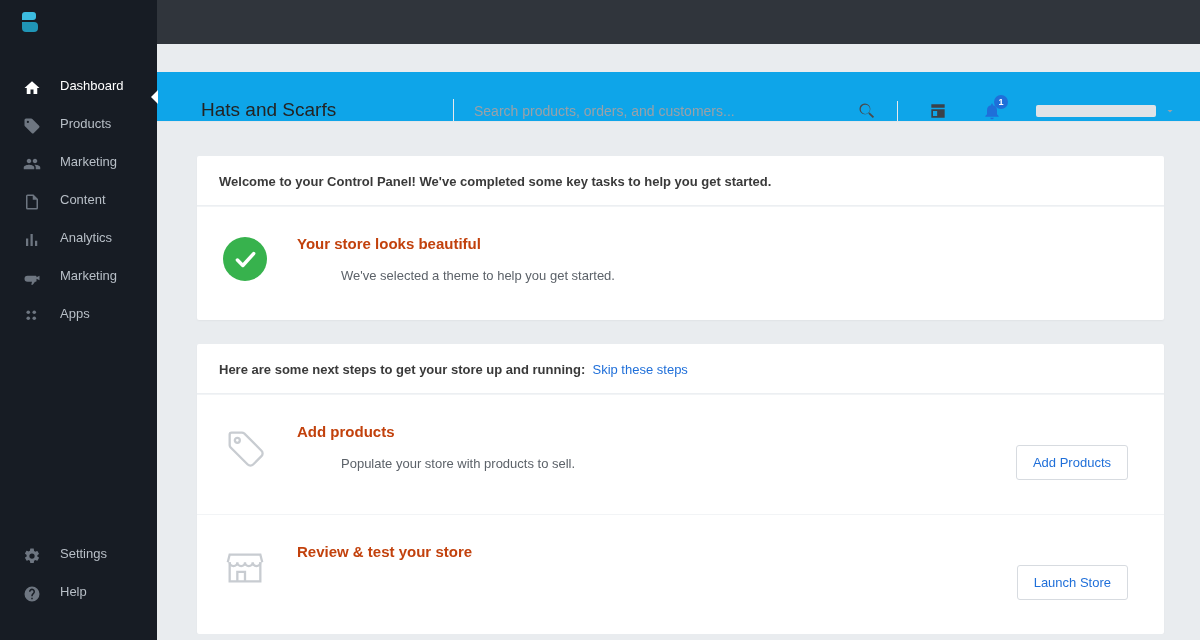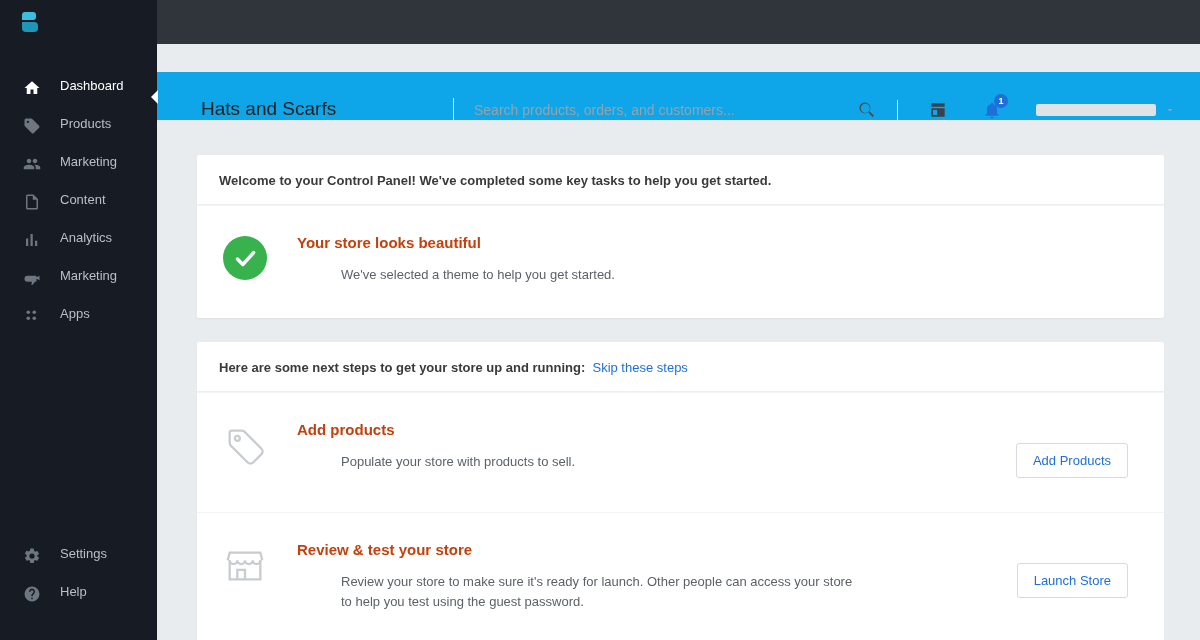--- a/index.html
+++ b/index.html
@@ -234,21 +234,20 @@
           <div class="row-icon store-outline">
             <svg width="46" height="46" viewBox="0 0 24 24" fill="none" stroke="currentColor" stroke-width="1.2">
                 <path d="M3 9l1-4h16l1 4"></path>
                 <path d="M4 9v10h16V9"></path>
                 <path d="M4 9a2 2 0 0 0 4 0 2 2 0 0 0 4 0 2 2 0 0 0 4 0 2 2 0 0 0 4 0"></path>
                 <path d="M8 19v-5h4v5"></path>
               </svg>
           </div>
           <div class="row-body">
             <div class="row-title">Review &amp; test your store</div>
-            <div class="row-text">Review your store to make sure it's ready for launch. Other people can access your store to help you test using the guest password.</div>
           </div>
           <div class="row-action">
             <button class="btn">Launch Store</button>
           </div>
         </div>
       </div>
 
     </div>
   </div>
 </div>

